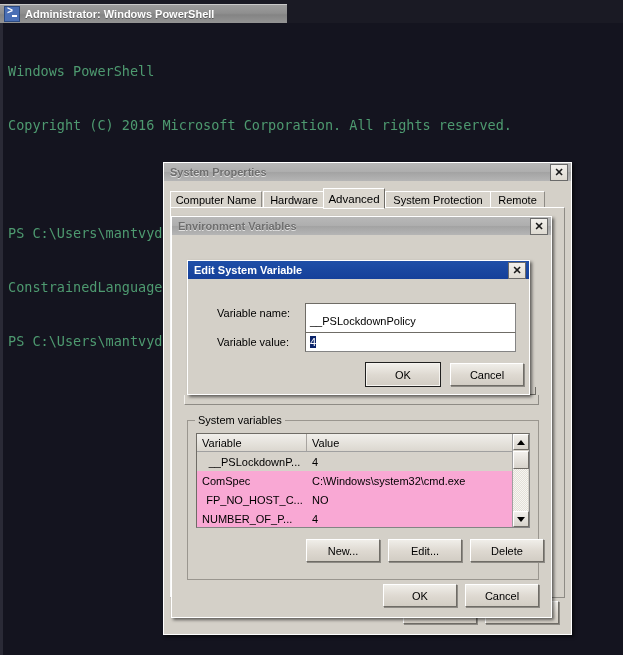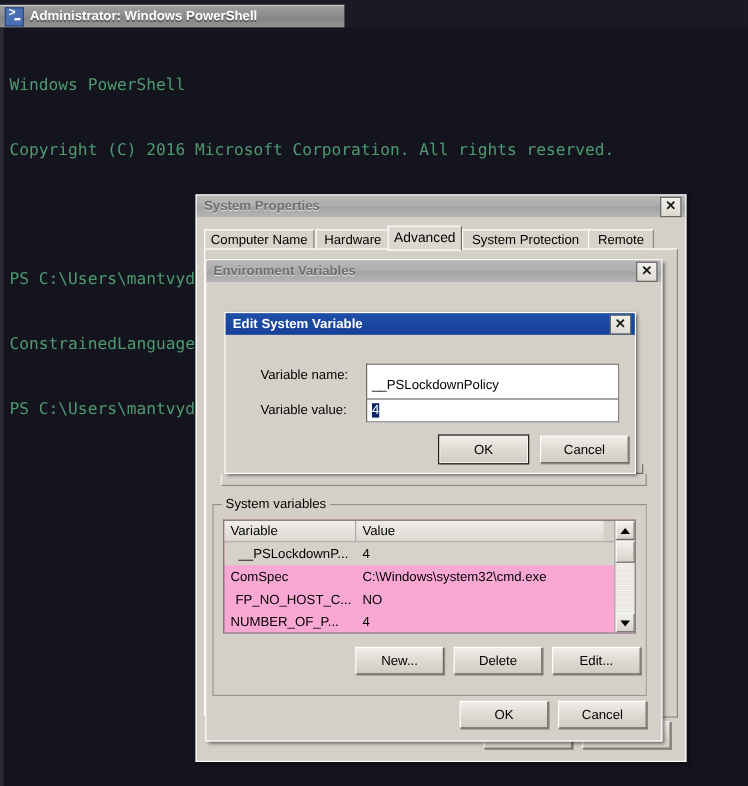--- a/index.html
+++ b/index.html
@@ -298,21 +298,21 @@
     <div class="tb-close">✕</div>
   </div>
 
   <div id="envvars-body">
 
     <div class="ghost-group" style="top:158px;"></div>
     <div class="ghost-btn" style="left:126px;top:150px;width:74px;"></div>
     <div class="ghost-btn" style="left:208px;top:150px;width:74px;"></div>
     <div class="ghost-btn" style="left:290px;top:150px;width:74px;"></div>
 
-    <div class="groupbox" style="left:5px;top:183px;right:12px;height:160px;">
+    <div class="groupbox" style="left:15px;top:183px;right:12px;height:160px;">
       <div class="gb-inner"></div>
       <div class="gb-label">System variables</div>
 
       <div class="listview" style="left:8px;top:12px;right:8px;height:95px;">
 
         <div class="lv-header">
           <div class="lv-th" style="width:110px;">Variable</div>
           <div class="lv-th" style="width:206px;border-right:none;">Value</div>
         </div>
 
@@ -340,22 +340,22 @@
           <div class="sb-track"></div>
           <div class="sb-thumb"></div>
           <div class="sb-btn sb-down">
             <div class="sb-arrow down"></div>
           </div>
         </div>
       </div>
 
       <div class="btn-row" style="left:118px;top:118px;gap:8px;">
         <div class="btn" style="width:74px;height:23px;">New...</div>
+        <div class="btn" style="width:74px;height:23px;">Edit...</div>
         <div class="btn" style="width:74px;height:23px;">Delete</div>
-        <div class="btn" style="width:74px;height:23px;">Edit...</div>
       </div>
     </div>
 
     <div class="btn-row" style="right:12px;bottom:10px;gap:8px;">
       <div class="btn" style="width:74px;height:23px;">OK</div>
       <div class="btn" style="width:74px;height:23px;">Cancel</div>
     </div>
   </div>
 </div>
 

